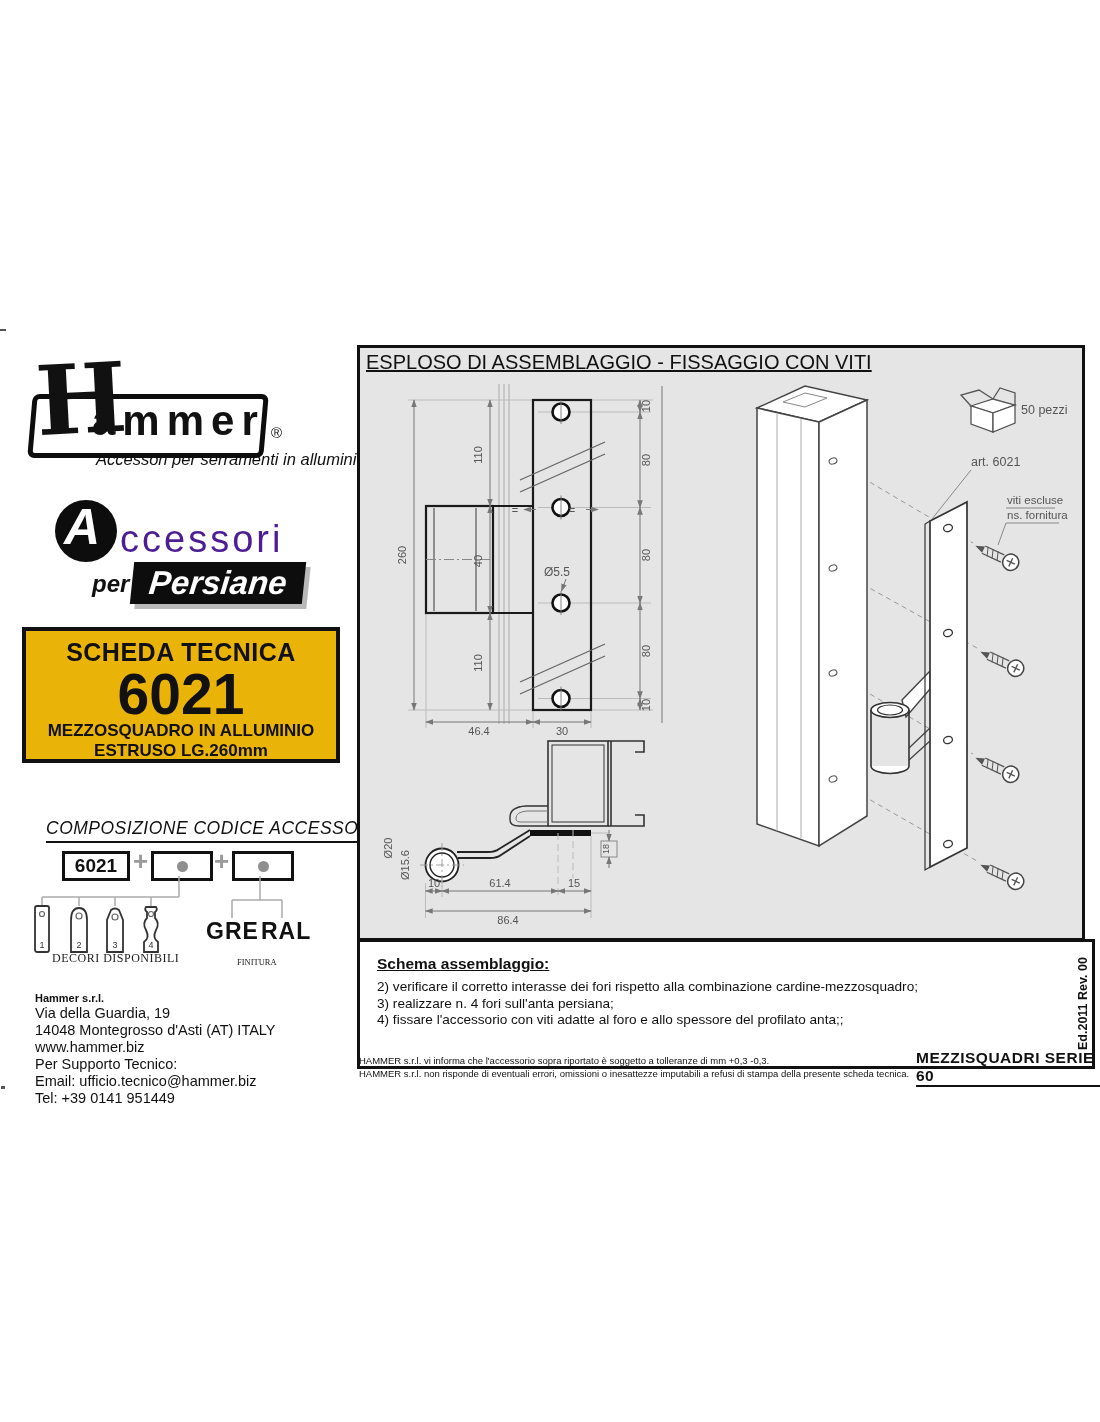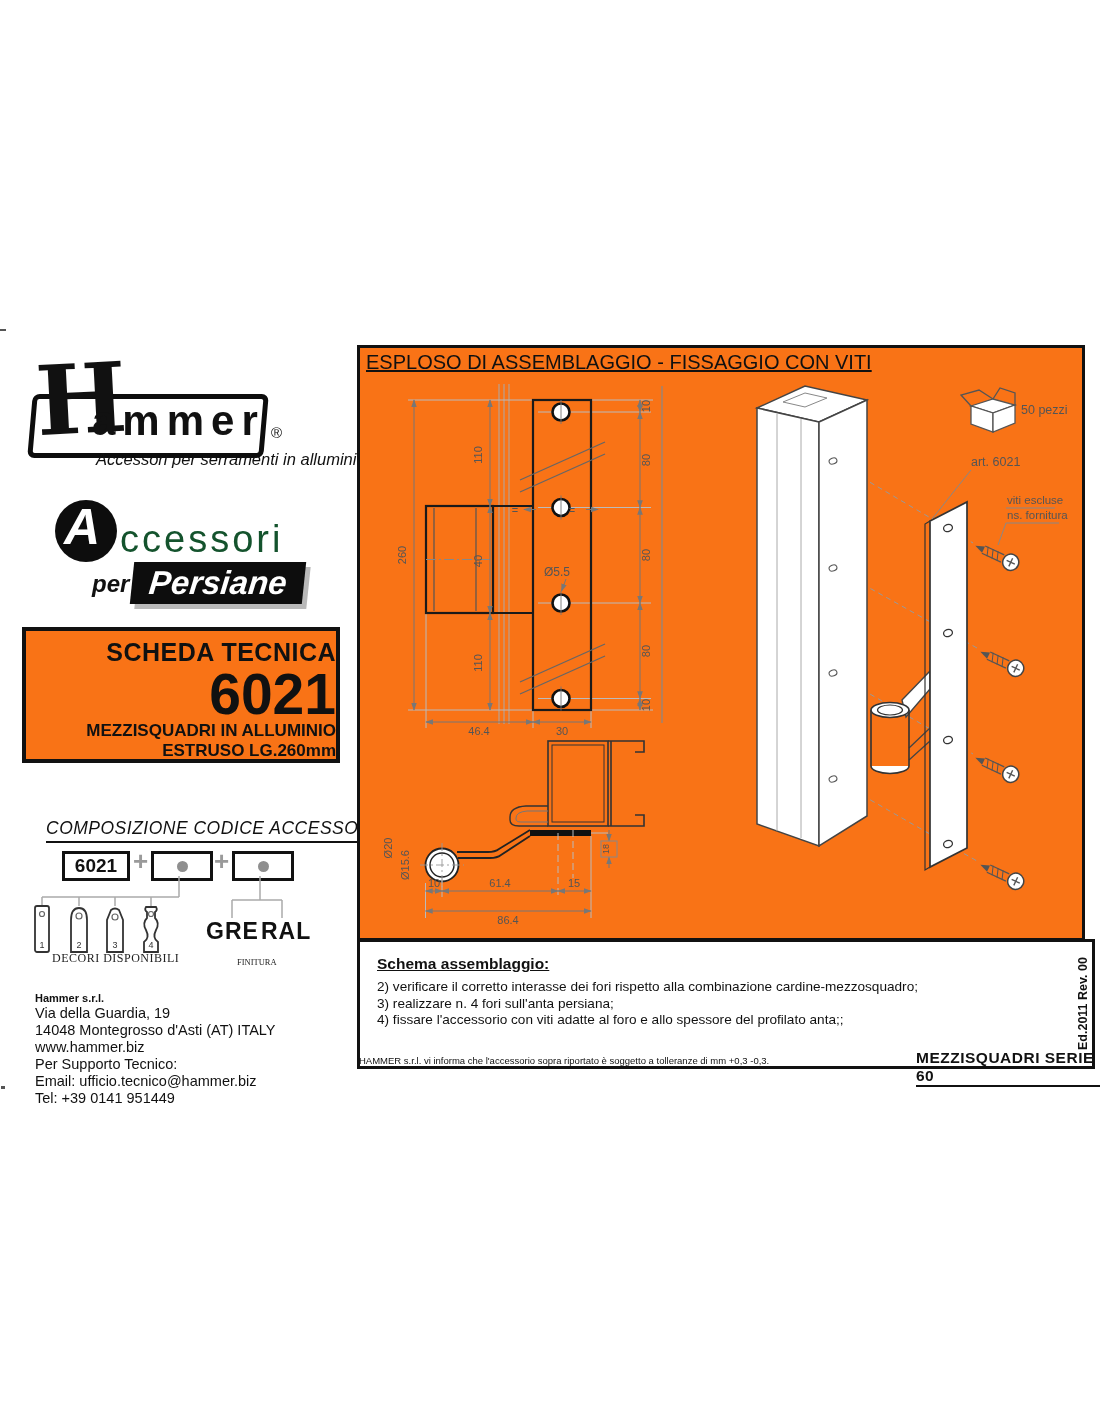--- a/index.html
+++ b/index.html
@@ -15,45 +15,45 @@
            font-size:96px;line-height:1;transform:rotate(-3deg);}
   .hlogo-ammer{position:absolute;left:64px;top:32px;font-family:Liberation Sans, sans-serif;font-weight:800;
            font-size:42px;letter-spacing:7px;line-height:1;}
   .hlogo-reg{position:absolute;left:243px;top:56px;font-size:15px;}
   .hlogo-tag{position:absolute;left:68px;top:82px;font-style:italic;font-size:16.5px;white-space:nowrap;}
   
   .aplogo{position:absolute;left:50px;top:496px;width:290px;height:110px;}
   .ap-disc{position:absolute;left:5px;top:4px;width:62px;height:62px;background:#0d0d0d;border-radius:50%;}
   .ap-A{position:absolute;left:14px;top:2px;color:#fff;font-size:50px;font-weight:bold;font-style:italic;
         font-family:"Liberation Sans",sans-serif;}
-  .ap-ccessori{position:absolute;left:70px;top:22px;font-size:38px;letter-spacing:3px;color:#14532d;}
+  .ap-ccessori{position:absolute;left:70px;top:22px;font-size:38px;letter-spacing:3px;color:#4c1d95;}
   .ap-per{position:absolute;left:42px;top:74px;font-size:24px;font-weight:bold;font-style:italic;}
   .ap-pbox{position:absolute;left:82px;top:66px;width:172px;height:42px;background:#0d0d0d;
            transform:skewX(-6deg);box-shadow:5px 5px 0 #b9b9b9;text-align:center;}
   .ap-pbox span{color:#fff;font-size:33px;font-weight:bold;font-style:italic;line-height:42px;}
   
   .scheda{position:absolute;left:22px;top:627px;width:310px;height:128px;border:4px solid #111;
-          text-align:right;background:#f97316;}
+          text-align:center;background:#eab308;}
   .scheda-title{font-size:25px;font-weight:bold;margin-top:7px;letter-spacing:0.5px;}
   .scheda-code{font-size:57px;font-weight:bold;line-height:0.95;}
   .scheda-desc{font-size:17px;font-weight:bold;line-height:1.15;}
   
   .comp-title{position:absolute;left:46px;top:818px;font-size:17.5px;font-style:italic;
               border-bottom:2px solid #111;padding-bottom:2px;letter-spacing:0.5px;}
   .code-box{position:absolute;border:3px solid #111;background:#fff;text-align:center;}
   .plus{position:absolute;font-size:26px;font-weight:bold;color:#9a9a9a;}
   .dot{position:absolute;left:50%;top:50%;width:11px;height:11px;margin:-5.5px 0 0 -5.5px;
        background:#8f8f8f;border-radius:50%;}
   .finish{position:absolute;font-size:23px;font-weight:bold;letter-spacing:1px;}
   .cap-serif{position:absolute;font-family:"Liberation Serif",serif;color:#222;}
   
   .contact{position:absolute;left:35px;top:992px;font-size:14.5px;line-height:1.17;}
   .contact .co{font-weight:bold;font-size:11px;}
   
-  .panel{position:absolute;left:357px;top:345px;width:722px;height:590px;border:3px solid #111;background:#f97316;}
+  .panel{position:absolute;left:357px;top:345px;width:722px;height:590px;border:3px solid #111;background:#e5e5e5;}
   .panel-title{position:absolute;left:6px;top:3px;font-size:20px;text-decoration:underline;white-space:nowrap;}
   
   .schema{position:absolute;left:357px;top:939px;width:716px;height:108px;border:3px solid #111;
           background:#fff;padding:8px;}
   .schema-title{font-size:15.5px;font-weight:bold;text-decoration:underline;margin:5px 0 6px 9px;}
   .schema-steps{font-size:13.6px;line-height:1.22;margin-left:9px;width:690px;}
   
   .fine{position:absolute;left:359px;top:1055px;font-size:9.5px;line-height:1.35;color:#111;width:740px;}
   .series{position:absolute;left:916px;top:1049px;font-size:15.5px;font-weight:bold;letter-spacing:0.5px;
           border-bottom:2.5px solid #111;padding-bottom:0px;}
@@ -86,21 +86,21 @@
     <div class="ap-ccessori">ccessori</div>
     <div class="ap-per">per</div>
     <div class="ap-pbox">
       <span>Persiane</span>
     </div>
   </div>
 
   <div class="scheda">
     <div class="scheda-title">SCHEDA TECNICA</div>
     <div class="scheda-code">6021</div>
-    <div class="scheda-desc">MEZZISQUADRI IN ALLUMINIO</div>
+    <div class="scheda-desc">MEZZOSQUADRO IN ALLUMINIO</div>
     <div class="scheda-desc">ESTRUSO LG.260mm</div>
   </div>
 
   <div class="comp-title">COMPOSIZIONE CODICE ACCESSORIO</div>
   <div class="code-box" style="left:62px;top:851px;width:62px;height:24px">
     <span style="font-size:19px;font-weight:bold;line-height:24px">6021</span>
   </div>
   <div class="plus" style="left:133px;top:846px">+</div>
   <div class="code-box" style="left:151px;top:851px;width:56px;height:24px">
     <span class="dot"></span>
@@ -367,17 +367,18 @@
     <div class="schema-title">Schema assemblaggio:</div>
     <div class="schema-steps">
       <div>2) verificare il corretto interasse dei fori rispetto alla combinazione cardine-mezzosquadro;</div>
       <div>3) realizzare n. 4 fori sull'anta persiana;</div>
       <div>4) fissare l'accessorio con viti adatte al foro e allo spessore del profilato anta;;</div>
     </div>
   </div>
 
   <div class="fine">
     <div>HAMMER s.r.l. vi informa che l'accessorio sopra riportato è soggetto a tolleranze di mm +0,3 -0,3.</div>
+    <div>HAMMER s.r.l. non risponde di eventuali errori, omissioni o inesattezze imputabili a refusi di stampa della presente scheda tecnica.</div>
   </div>
   <div class="series">MEZZISQUADRI SERIE 60</div>
   <div class="edition">Ed.2011 Rev. 00</div>
 
 </div>
 
 </body></html>

